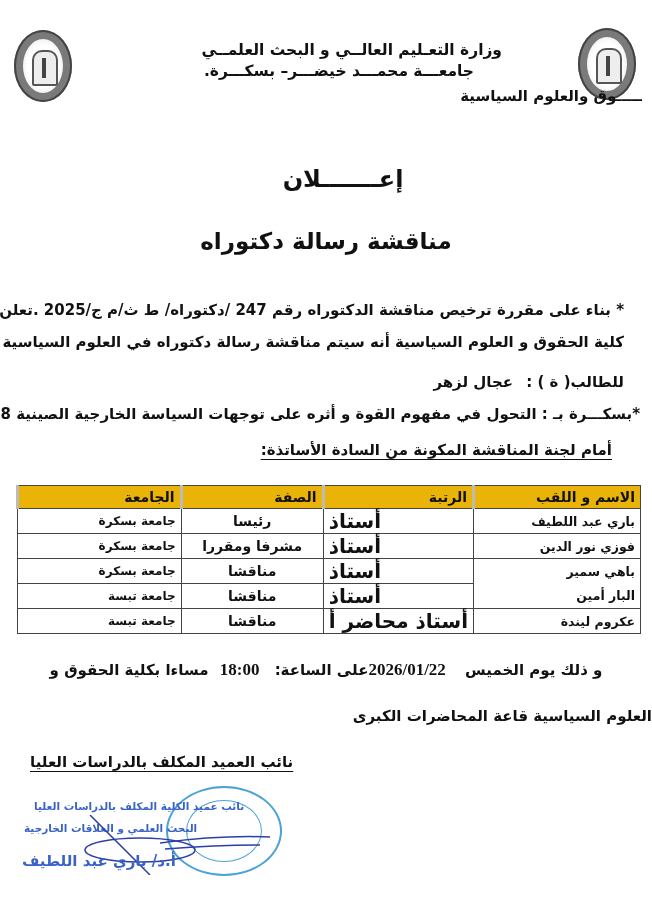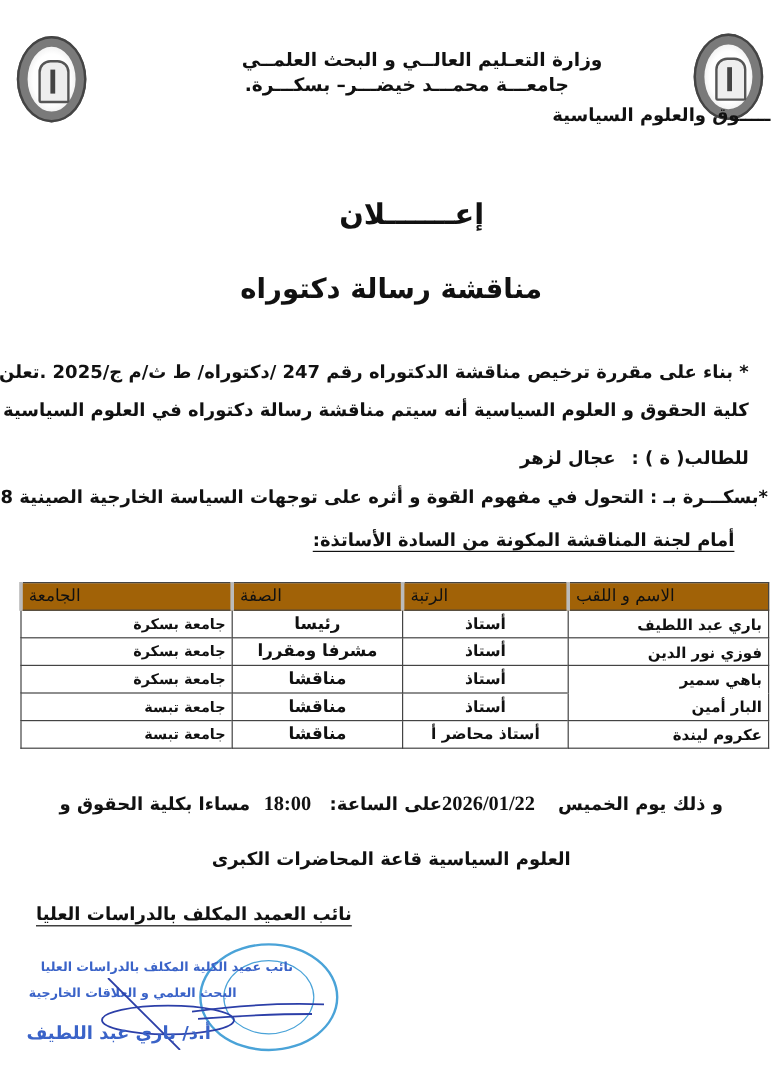--- a/index.html
+++ b/index.html
@@ -21,24 +21,24 @@
     .logo .emblem:after { content: ""; position: absolute; left: 8px; top: 6px; width: 4px; height: 20px; background: #444; }
 
     .header-text { right: 155px; font-size: 15.5px; line-height: 21px; text-align: left; font-weight: bold; }
 
     .title { left: 0; width: 652px; text-align: center; font-weight: bold; }
     .para { right: 22px; width: 620px; text-align: right; font-size: 15px; font-weight: bold; line-height: 20px; white-space: nowrap; }
     .u { text-decoration: underline; text-underline-offset: 4px; }
 
     table.jury { position: absolute; left: 16px; top: 485px; width: 625px; border-collapse: collapse; direction: rtl; }
     table.jury th, table.jury td { border: 1px solid #444; padding: 0 5px; height: 22px; font-size: 13px; white-space: nowrap; }
-    table.jury th { background: #a16207; font-weight: normal; font-size: 14px; text-align: left; height: 22px;
+    table.jury th { background: #eab308; font-weight: bold; font-size: 14px; text-align: right; height: 22px;
                     border-left: 3px solid #bbb; }
     table.jury td.name { text-align: right; width: 156px; font-size: 12.5px; font-weight: bold; }
-    table.jury td.rank { text-align: center; width: 127px; font-size: 13px; font-weight: bold; }
+    table.jury td.rank { text-align: left; width: 127px; font-size: 20px; font-weight: bold; }
     table.jury td.role { text-align: center; width: 131px; font-size: 14px; font-weight: bold; }
     table.jury td.univ { text-align: right; font-size: 12px; font-weight: bold; }
 
     .sig-blue { color: #3a63c8; }
     .stamp { width: 112px; height: 86px; border: 2px solid #4aa3d8; border-radius: 50%; }
     .stamp .inner { position: absolute; left: 18px; top: 12px; width: 74px; height: 60px; border: 1.5px solid #4aa3d8; border-radius: 50%; }
   </style>
 </head>
 <body>
 
@@ -112,21 +112,21 @@
     </tr>
   </tbody>
 </table>
 
 <div class="abs para rtl" style="top:660px; right:0; width:652px; text-align:center; font-size:15px;">
   <span>و ذلك يوم  الخميس</span>
   <span style="margin-right:14px; font-family:'Liberation Serif', serif; font-size:17px;">2026/01/22</span><span>على الساعة:</span>
   <span style="margin-right:10px; font-family:'Liberation Serif', serif; font-size:17px;">18:00</span>
   <span style="margin-right:6px;">مساءا  بكلية الحقوق و</span>
 </div>
-<div class="abs para rtl" style="top:706px; right:0; width:652px; text-align:center;">العلوم السياسية  قاعة المحاضرات الكبرى</div>
+<div class="abs para rtl" style="top:706px; right:0; width:652px; ">العلوم السياسية  قاعة المحاضرات الكبرى</div>
 
 <div class="abs para rtl u" style="top:752px; left:30px; right:auto; width:auto; font-size:15px;">نائب العميد المكلف بالدراسات العليا</div>
 
 <div class="abs stamp" style="left:166px; top:786px;">
   <div class="inner"></div>
 </div>
 <div class="abs rtl sig-blue" style="left:10px; top:800px; font-size:10.5px; font-weight:bold; white-space:nowrap;padding-left:24px;">نائب عميد الكلية المكلف بالدراسات العليا</div>
 <div class="abs rtl sig-blue" style="left:24px; top:822px; font-size:10.5px; font-weight:bold; white-space:nowrap;">البحث العلمي و العلاقات الخارجية</div>
 
 <svg class="abs" style="left:80px; top:815px;" width="200" height="60">

